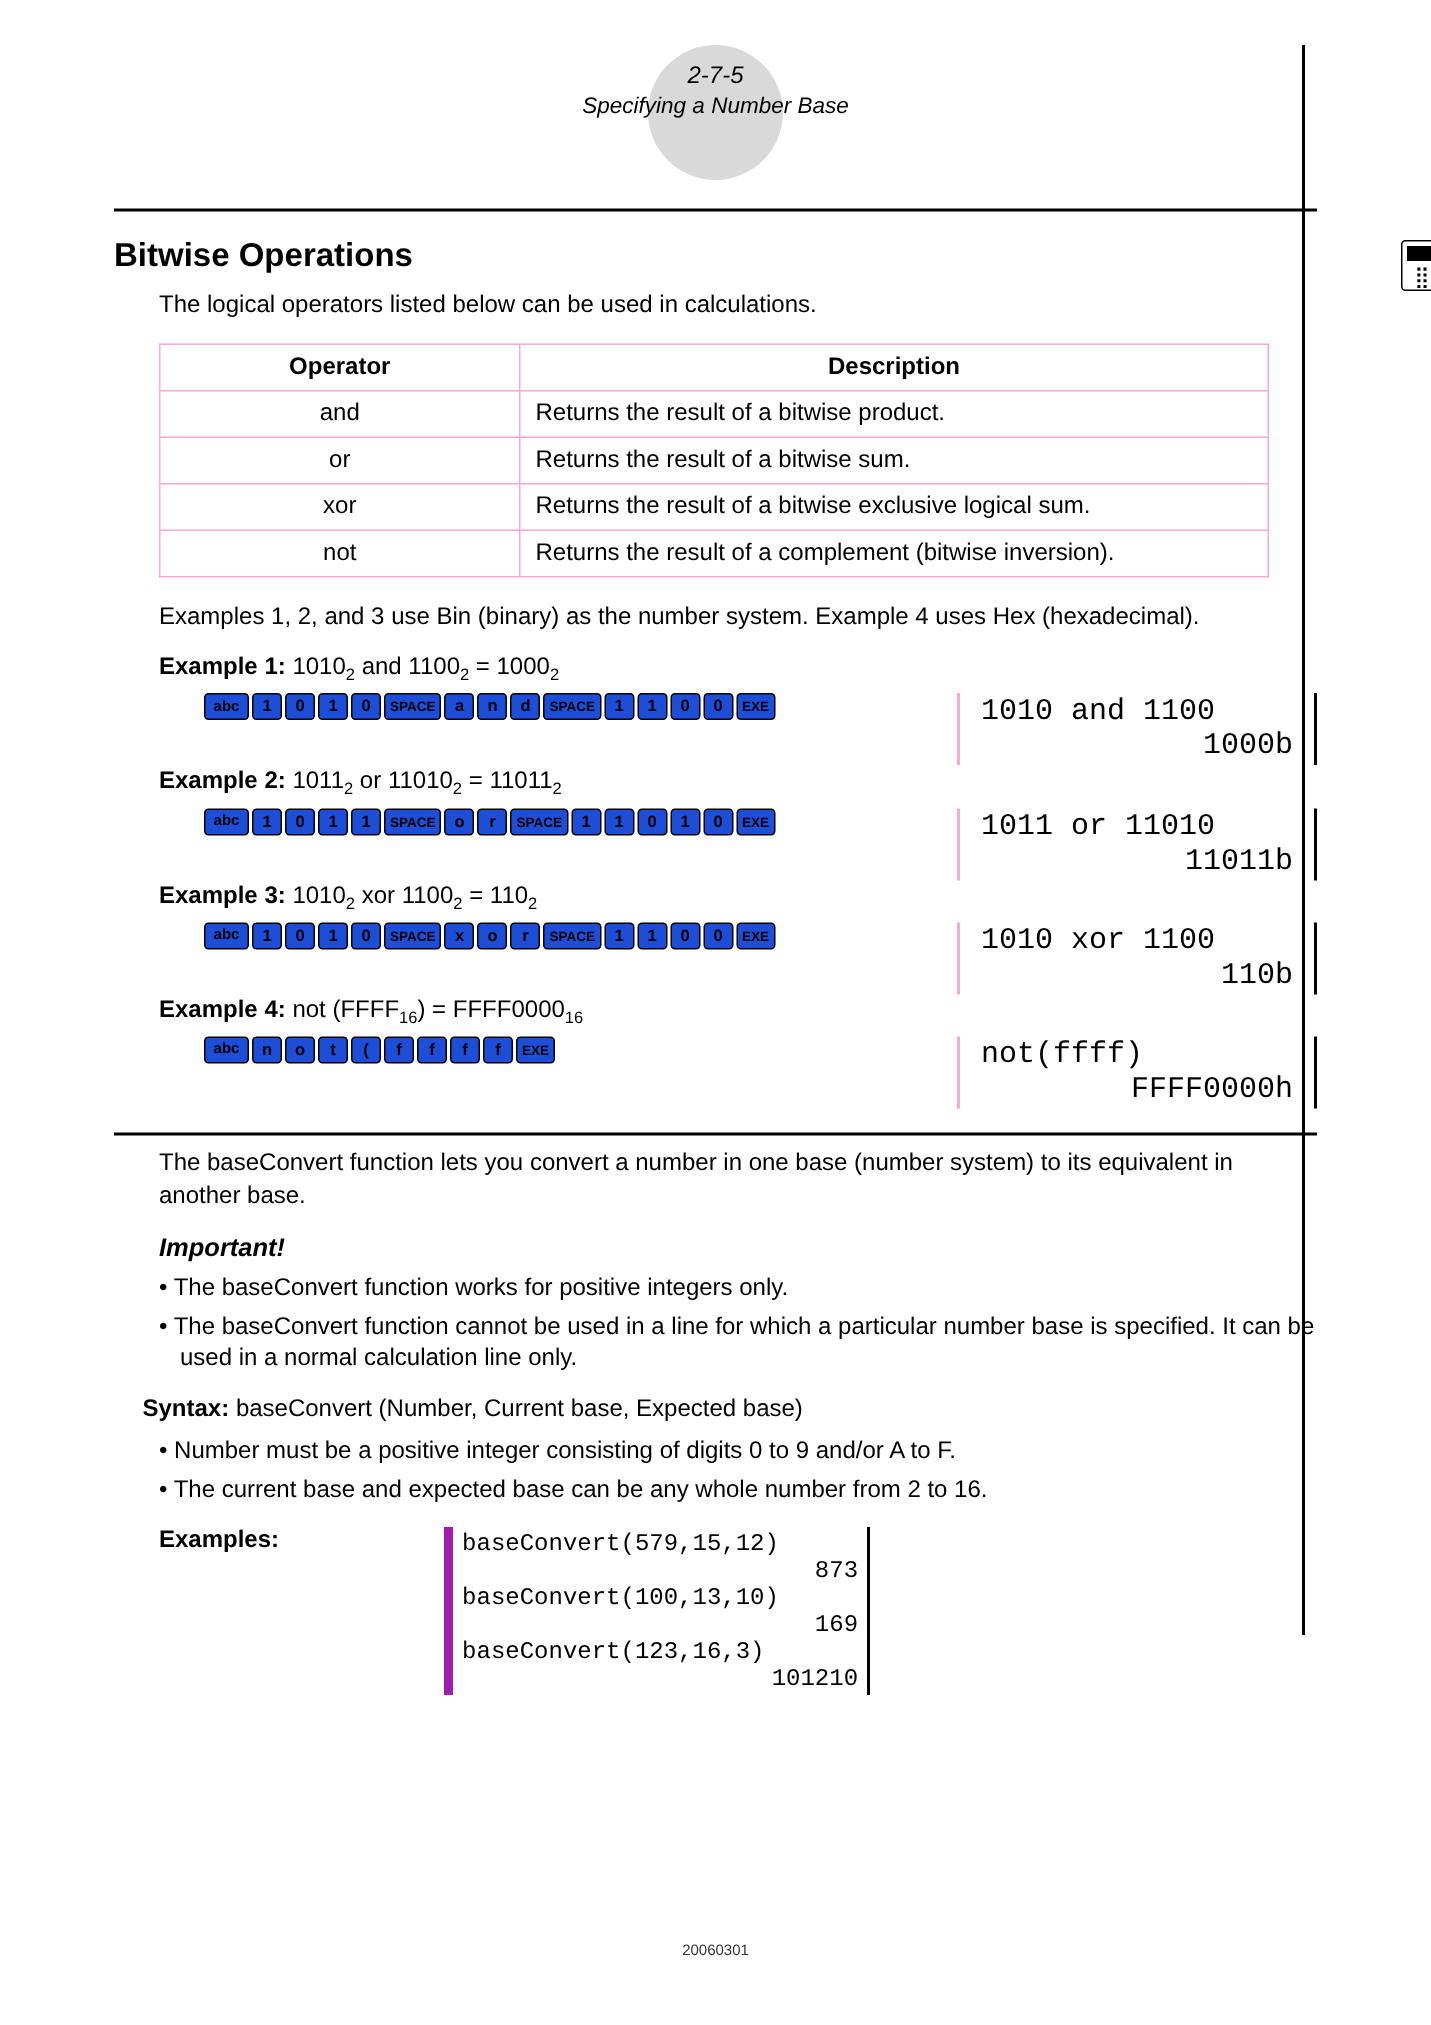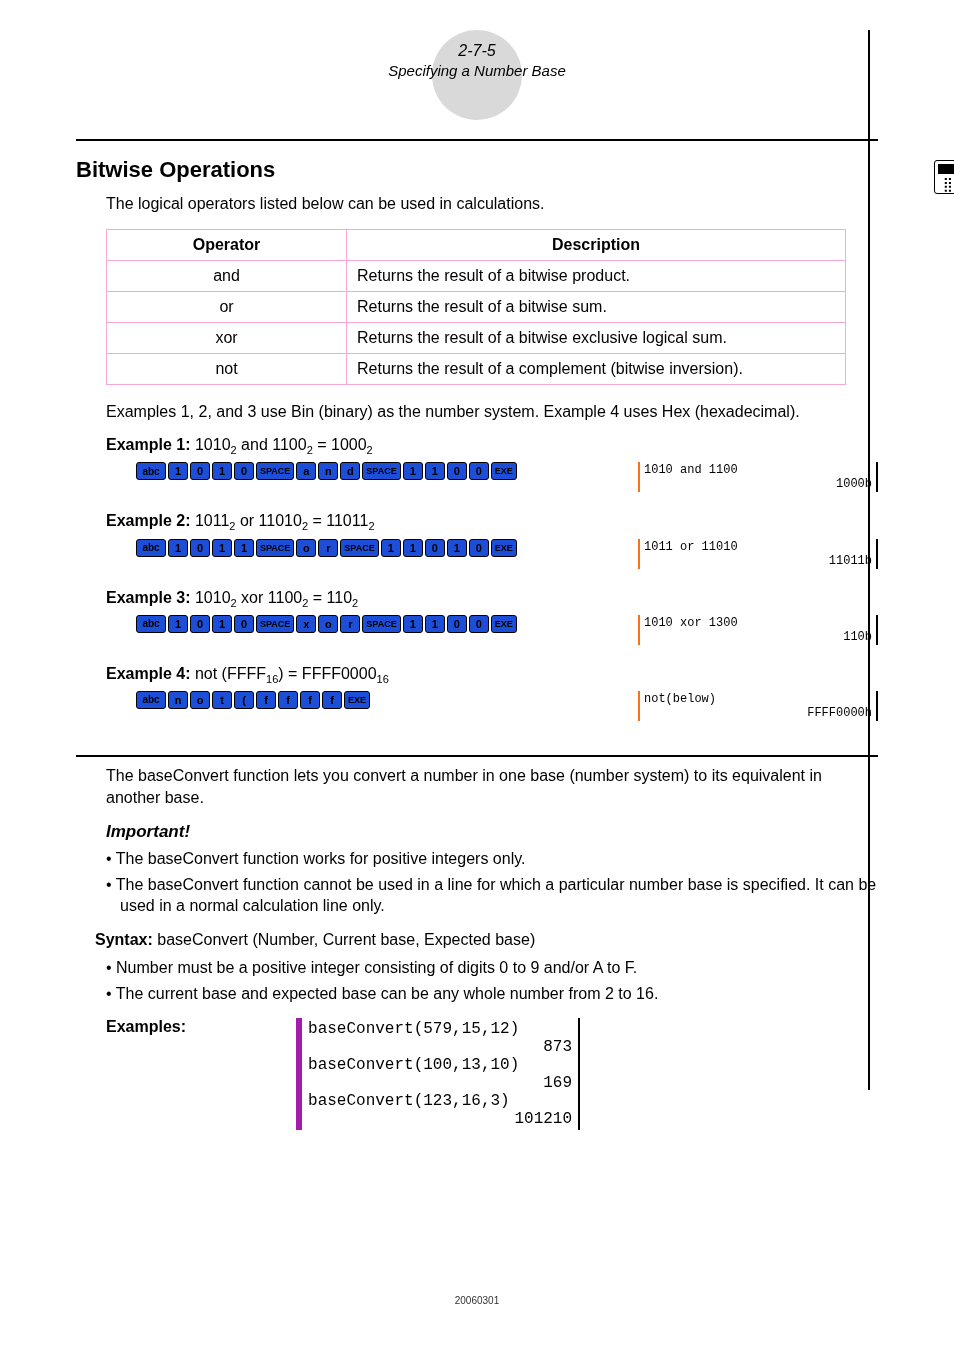--- a/index.html
+++ b/index.html
@@ -123,24 +123,24 @@
     font-size: 11px;
     font-weight: bold;
     padding: 0 3px;
     background: #1d4ed8;
   }
   .key.wide { min-width: 30px; font-size: 10px; }
   .key.space { min-width: 34px; font-size: 9px; }
   .key.exe { min-width: 24px; font-size: 9px; }
   .screen {
     font-family: "Courier New", monospace;
-    font-size: 12px;
-    border-left: 2px solid #f97316;
+    font-size: 20px;
+    border-left: 2px solid #f9a8d4;
     border-right: 2px solid #000;
-    padding: 1px 4px;
+    padding: 1px 14px;
     min-width: 240px;
     position: absolute;
     right: 76px;
   }
   .screen .out { text-align: right; display: block; }
   .sub { font-size: 11px; vertical-align: sub; }
   .important {
     font-weight: bold;
     font-style: italic;
     font-size: 17px;
@@ -308,21 +308,21 @@
         <span class="key">o</span>
         <span class="key">r</span>
         <span class="key space">SPACE</span>
         <span class="key">1</span>
         <span class="key">1</span>
         <span class="key">0</span>
         <span class="key">0</span>
         <span class="key exe">EXE</span>
       </div>
       <div class="screen">
-        <span>1010 xor 1300</span>
+        <span>1010 xor 1100</span>
         <span class="out">110b</span>
       </div>
     </div>
   </div>
 
   <div class="example-block" style="margin-top:32px;margin-bottom:46px">
     <div class="example-title">
       <b>Example 4:</b>
       not (FFFF<span class="sub">16</span>) = FFFF0000<span class="sub">16</span>
     </div>
@@ -333,21 +333,21 @@
         <span class="key">o</span>
         <span class="key">t</span>
         <span class="key">(</span>
         <span class="key">f</span>
         <span class="key">f</span>
         <span class="key">f</span>
         <span class="key">f</span>
         <span class="key exe">EXE</span>
       </div>
       <div class="screen">
-        <span>not(below)</span>
+        <span>not(ffff)</span>
         <span class="out">FFFF0000h</span>
       </div>
     </div>
   </div>
 
   <hr class="section-rule">
   <p class="body-text">The baseConvert function lets you convert a number in one base (number system) to its equivalent in another base.</p>
 
   <div class="important">Important!</div>
   <ul class="bullets">

